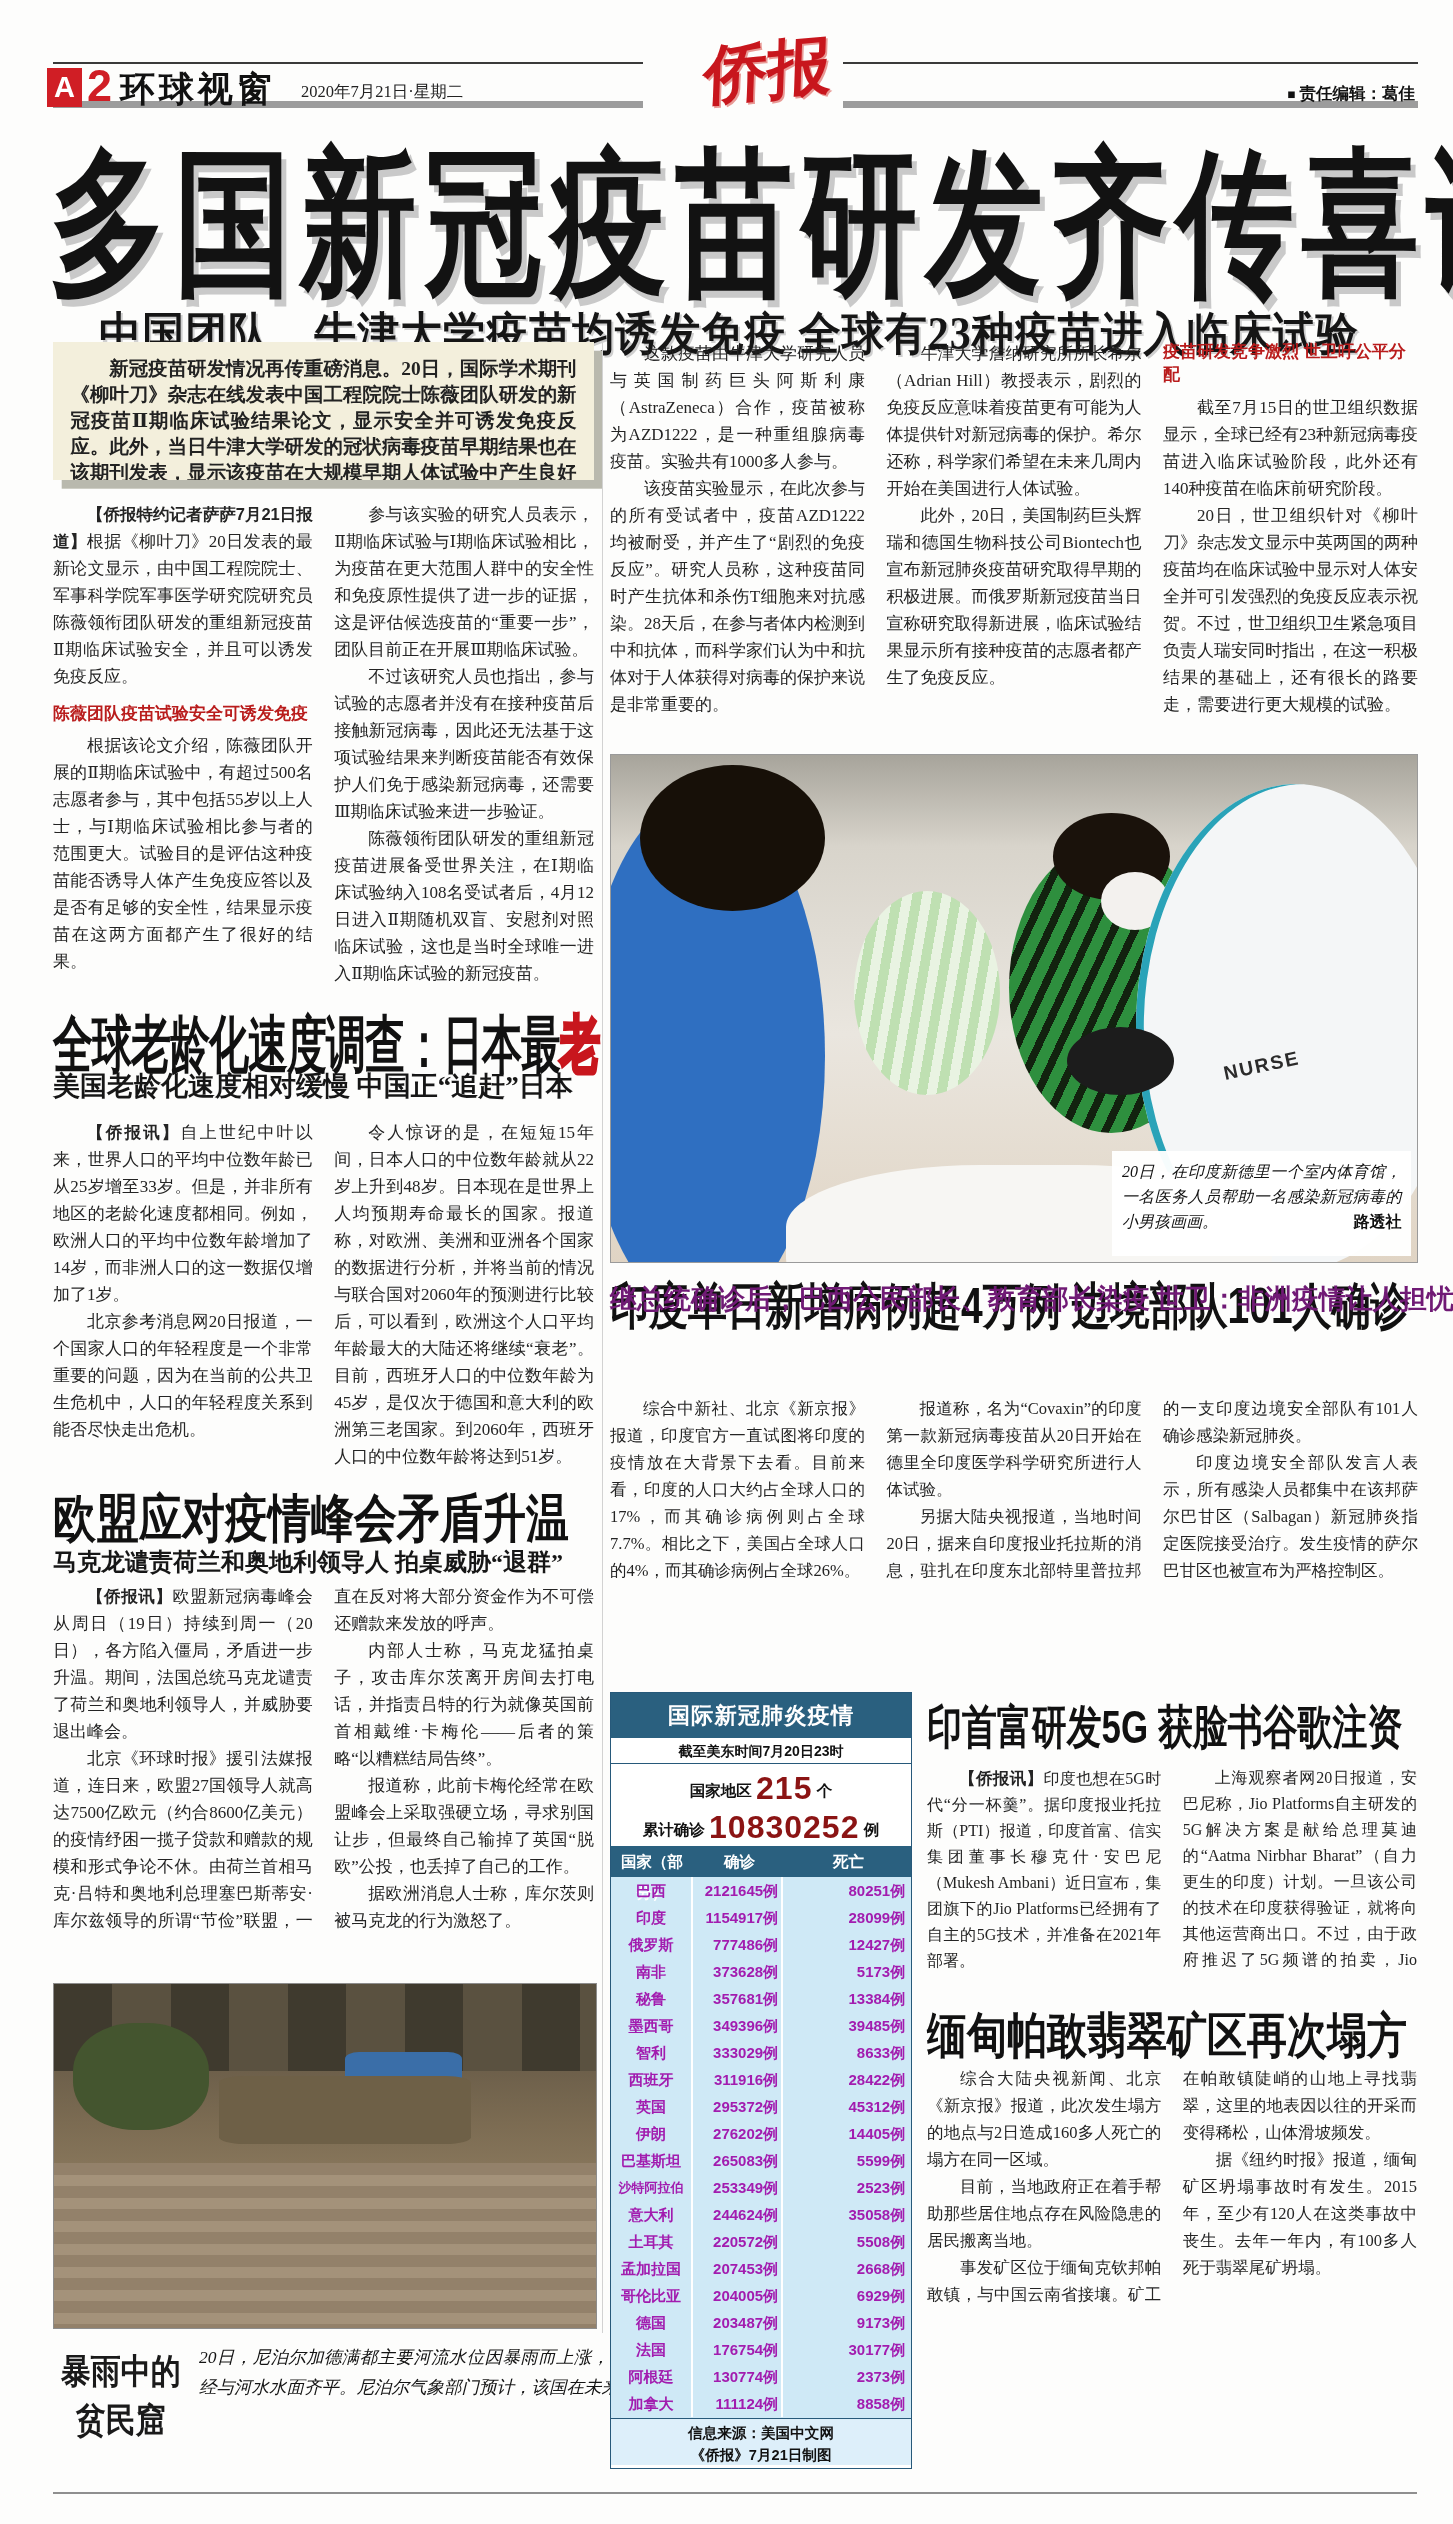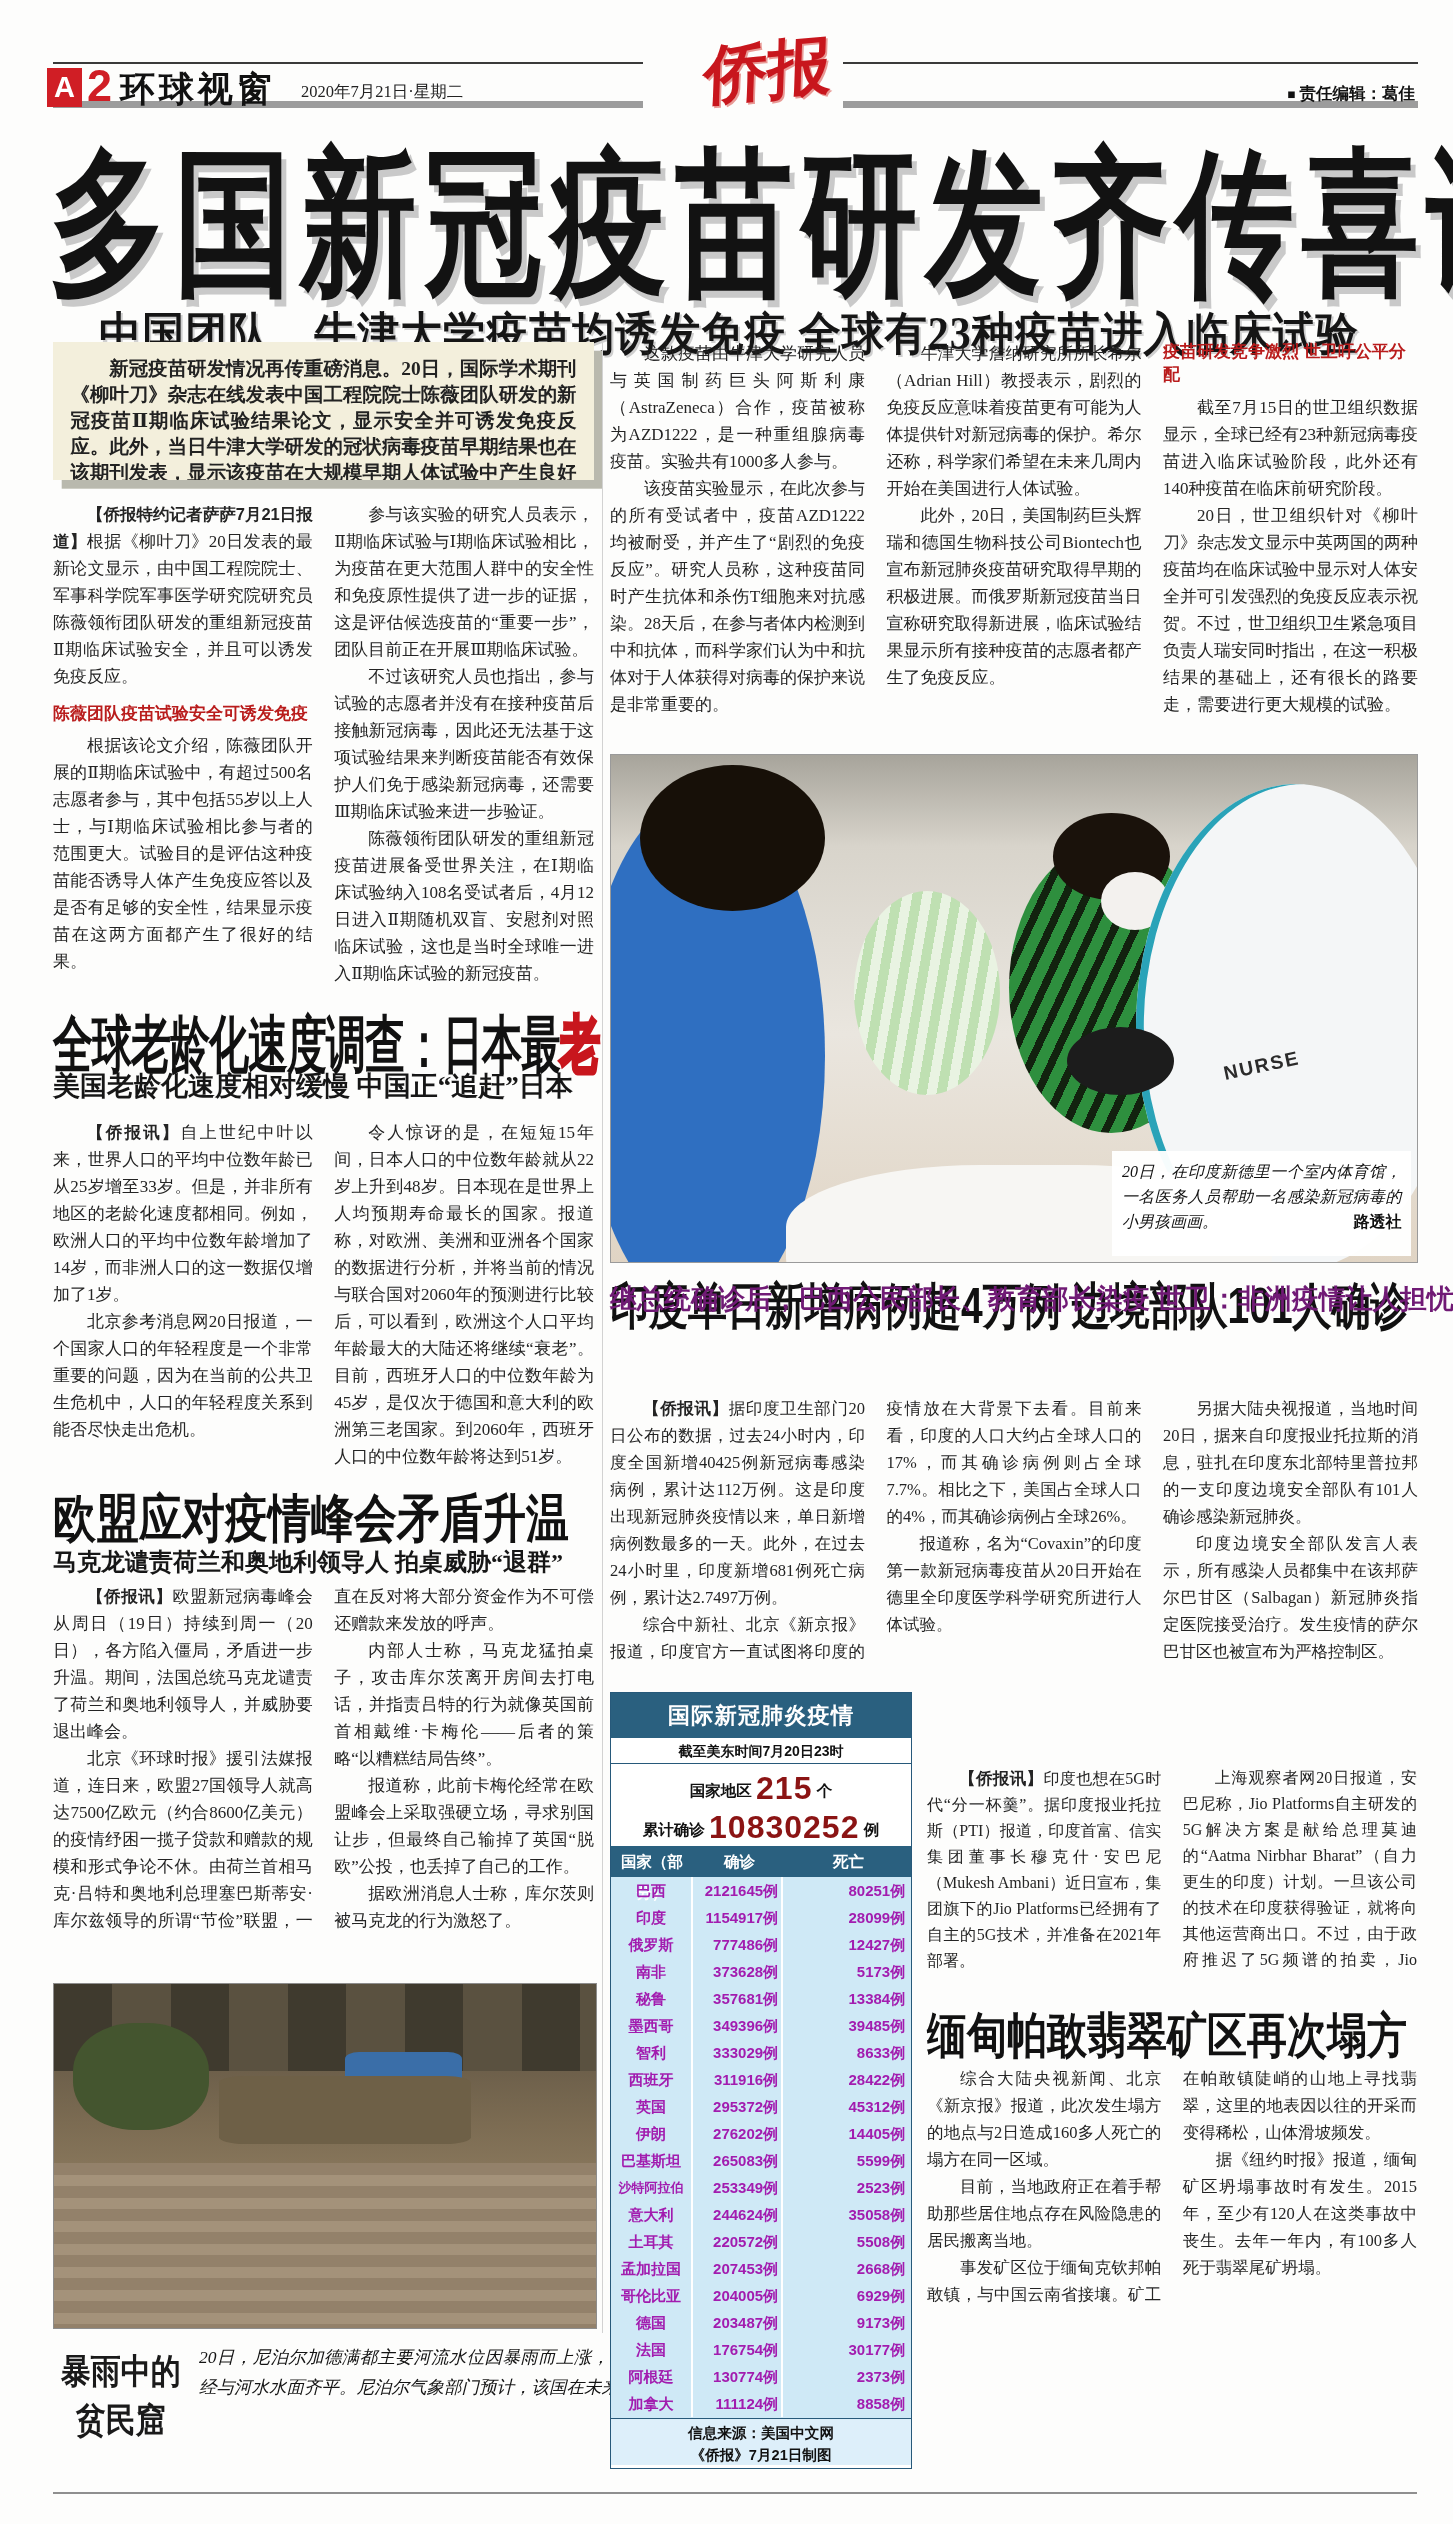--- a/index.html
+++ b/index.html
@@ -219,21 +219,20 @@
     </div>
     <div class="flood-text" data-name="flood-caption-text">
       <span>20日，尼泊尔加德满都主要河流水位因暴雨而上涨，巴尔库地区的一些贫民窟街面已经与河水水面齐平。尼泊尔气象部门预计，该国在未来5天内仍会有暴雨。</span>
       <span class="credit" data-name="flood-photo-credit">中新社</span>
     </div>
   </div>
 
   <div class="india-h" data-name="india-story-headline"><span>印度单日新增病例超4万例 边境部队101人确诊</span></div>
   <div class="india-sub" data-name="india-story-subheadline">继总统确诊后，巴西公民部长、教育部长染疫 世卫：非洲疫情让人担忧</div>
   <div class="india-body cols three" data-name="india-story-columns">
-      <p data-name="body-paragraph"><b>【侨报讯】</b>据印度卫生部门20日公布的数据，过去24小时内，印度全国新增40425例新冠病毒感染病例，累计达112万例。这是印度出现新冠肺炎疫情以来，单日新增病例数最多的一天。此外，在过去24小时里，印度新增681例死亡病例，累计达2.7497万例。</p>
       <p data-name="body-paragraph">综合中新社、北京《新京报》报道，印度官方一直试图将印度的疫情放在大背景下去看。目前来看，印度的人口大约占全球人口的17%，而其确诊病例则占全球7.7%。相比之下，美国占全球人口的4%，而其确诊病例占全球26%。</p>
       <p data-name="body-paragraph">报道称，名为“Covaxin”的印度第一款新冠病毒疫苗从20日开始在德里全印度医学科学研究所进行人体试验。</p>
       <p data-name="body-paragraph">另据大陆央视报道，当地时间20日，据来自印度报业托拉斯的消息，驻扎在印度东北部特里普拉邦的一支印度边境安全部队有101人确诊感染新冠肺炎。</p>
       <p data-name="body-paragraph">印度边境安全部队发言人表示，所有感染人员都集中在该邦萨尔巴甘区（Salbagan）新冠肺炎指定医院接受治疗。发生疫情的萨尔巴甘区也被宣布为严格控制区。</p>
     </div>
 
   <div class="ctable" data-name="covid-stats-table">
     <div class="ct-title" data-name="covid-table-title">国际新冠肺炎疫情</div>
     <div class="ct-asof" data-name="covid-table-asof">截至美东时间7月20日23时</div>
     <div class="ct-stats" data-name="covid-table-totals">
@@ -350,20 +349,21 @@
           <div class="td td2" data-name="confirmed-cell">111124例</div>
           <div class="td td3" data-name="deaths-cell">8858例</div>
         </div>
       </div>
     <div class="ct-src" data-name="covid-table-source">
       <div>信息来源：美国中文网</div>
       <div>《侨报》7月21日制图</div>
     </div>
   </div>
 
+  <div class="jio-h" data-name="jio-story-headline"><span>印首富研发5G 获脸书谷歌注资</span></div>
   <div class="jio-body cols two" data-name="jio-story-columns">
       <p data-name="body-paragraph"><b>【侨报讯】</b>印度也想在5G时代“分一杯羹”。据印度报业托拉斯（PTI）报道，印度首富、信实集团董事长穆克什·安巴尼（Mukesh Ambani）近日宣布，集团旗下的Jio Platforms已经拥有了自主的5G技术，并准备在2021年部署。</p>
       <p data-name="body-paragraph">上海观察者网20日报道，安巴尼称，Jio Platforms自主研发的5G解决方案是献给总理莫迪的“Aatma Nirbhar Bharat”（自力更生的印度）计划。一旦该公司的技术在印度获得验证，就将向其他运营商出口。不过，由于政府推迟了5G频谱的拍卖，Jio Platforms的“自研5G技术”很可能要到明年才能进行测试。</p>
     </div>
 
   <div class="mm-h" data-name="myanmar-story-headline"><span>缅甸帕敢翡翠矿区再次塌方</span></div>
   <div class="mm-body cols two" data-name="myanmar-story-columns">
       <p data-name="body-paragraph">综合大陆央视新闻、北京《新京报》报道，此次发生塌方的地点与2日造成160多人死亡的塌方在同一区域。</p>
       <p data-name="body-paragraph">目前，当地政府正在着手帮助那些居住地点存在风险隐患的居民搬离当地。</p>
       <p data-name="body-paragraph">事发矿区位于缅甸克钦邦帕敢镇，与中国云南省接壤。矿工在帕敢镇陡峭的山地上寻找翡翠，这里的地表因以往的开采而变得稀松，山体滑坡频发。</p>

